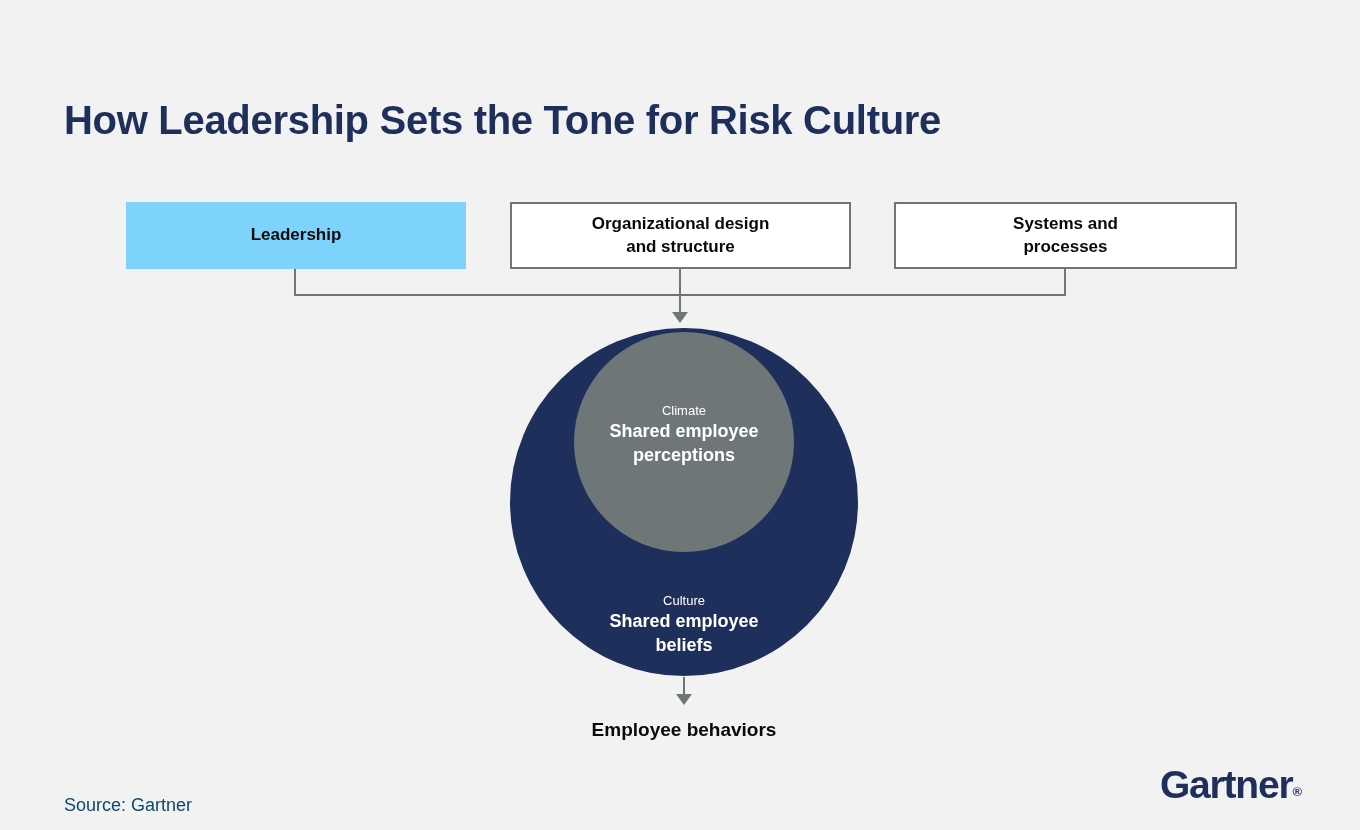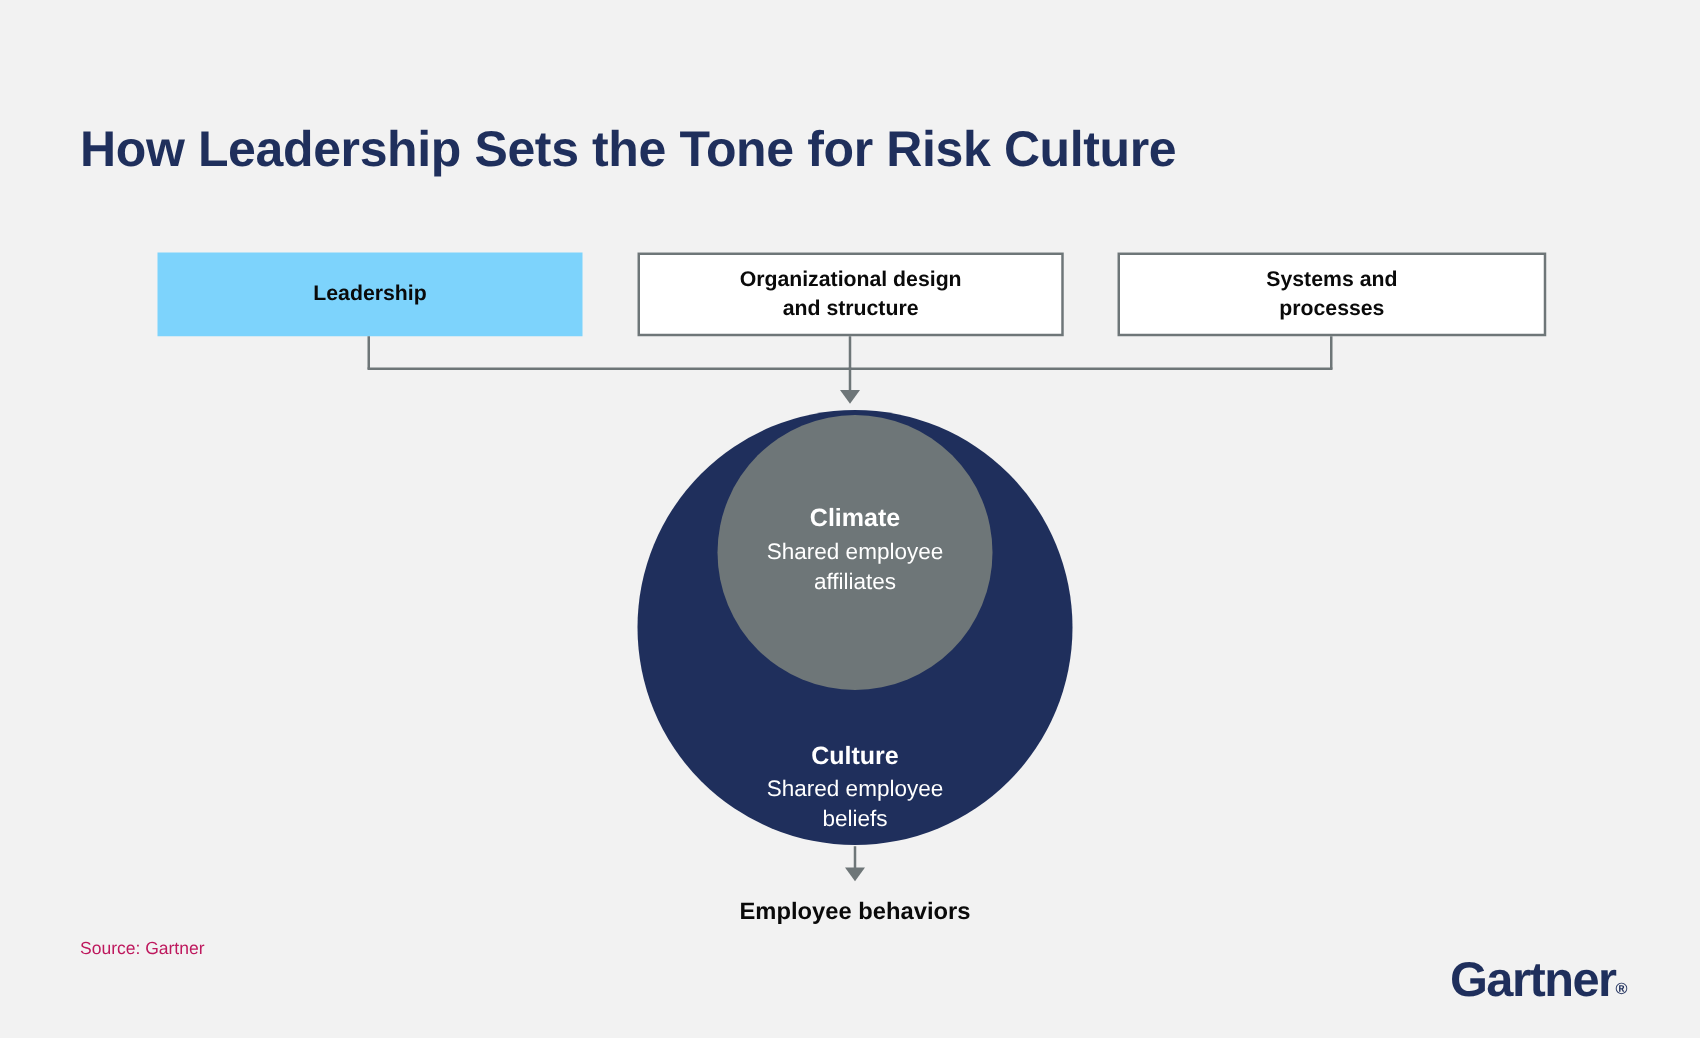--- a/index.html
+++ b/index.html
@@ -110,25 +110,25 @@
   .circle-text {
     position: absolute;
     width: 260px;
     text-align: center;
     color: #ffffff;
     line-height: 1.33;
     font-size: 18px;
   }
   .circle-text .lead {
     display: block;
-    font-weight: bold;
-    font-size: 20px;
+    font-weight: normal;
+    font-size: 13px;
     margin-bottom: 1px;
   }
-  .circle-text .body { display: block; }
+  .circle-text .body { display: block; font-weight: bold; }
   #climate-text { left: 554px; top: 362px; }
   #culture-text { left: 554px; top: 552px; }
 
   
   #stub-out  { left: 683px; top: 637px; height: 20px; }
   #arrow-out { left: 676px; top: 654px; }
 
   #outcome-label {
     position: absolute;
     left: 0;
@@ -137,23 +137,23 @@
     text-align: center;
     font-size: 19px;
     font-weight: bold;
     color: #0a0a0a;
   }
 
   
   .footer {
     position: absolute;
     left: 64px;
-    top: 708px;
-    font-size: 14px;
-    color: #be185d;
+    top: 752px;
+    font-size: 18px;
+    color: #0c4a6e;
     line-height: 1.55;
   }
   .footer div { white-space: nowrap; }
 
   .logo {
     position: absolute;
     right: 58px;
     top: 723px;
     font-size: 39px;
     font-weight: bold;
@@ -197,21 +197,21 @@
   <div class="line-h" id="bus-h"></div>
   <div class="line-v" id="drop-mid"></div>
   <div class="arrow-down" id="arrow-to-circle"></div>
 
   <div id="outer-circle"></div>
   <div id="inner-circle"></div>
 
   <div class="circle-text" id="climate-text">
     <span class="lead">Climate</span>
     <span class="body">Shared employee</span>
-    <span class="body">affiliates</span>
+    <span class="body">perceptions</span>
   </div>
 
   <div class="circle-text" id="culture-text">
     <span class="lead">Culture</span>
     <span class="body">Shared employee</span>
     <span class="body">beliefs</span>
   </div>
 
   <div class="line-v" id="stub-out"></div>
   <div class="arrow-down" id="arrow-out"></div>

